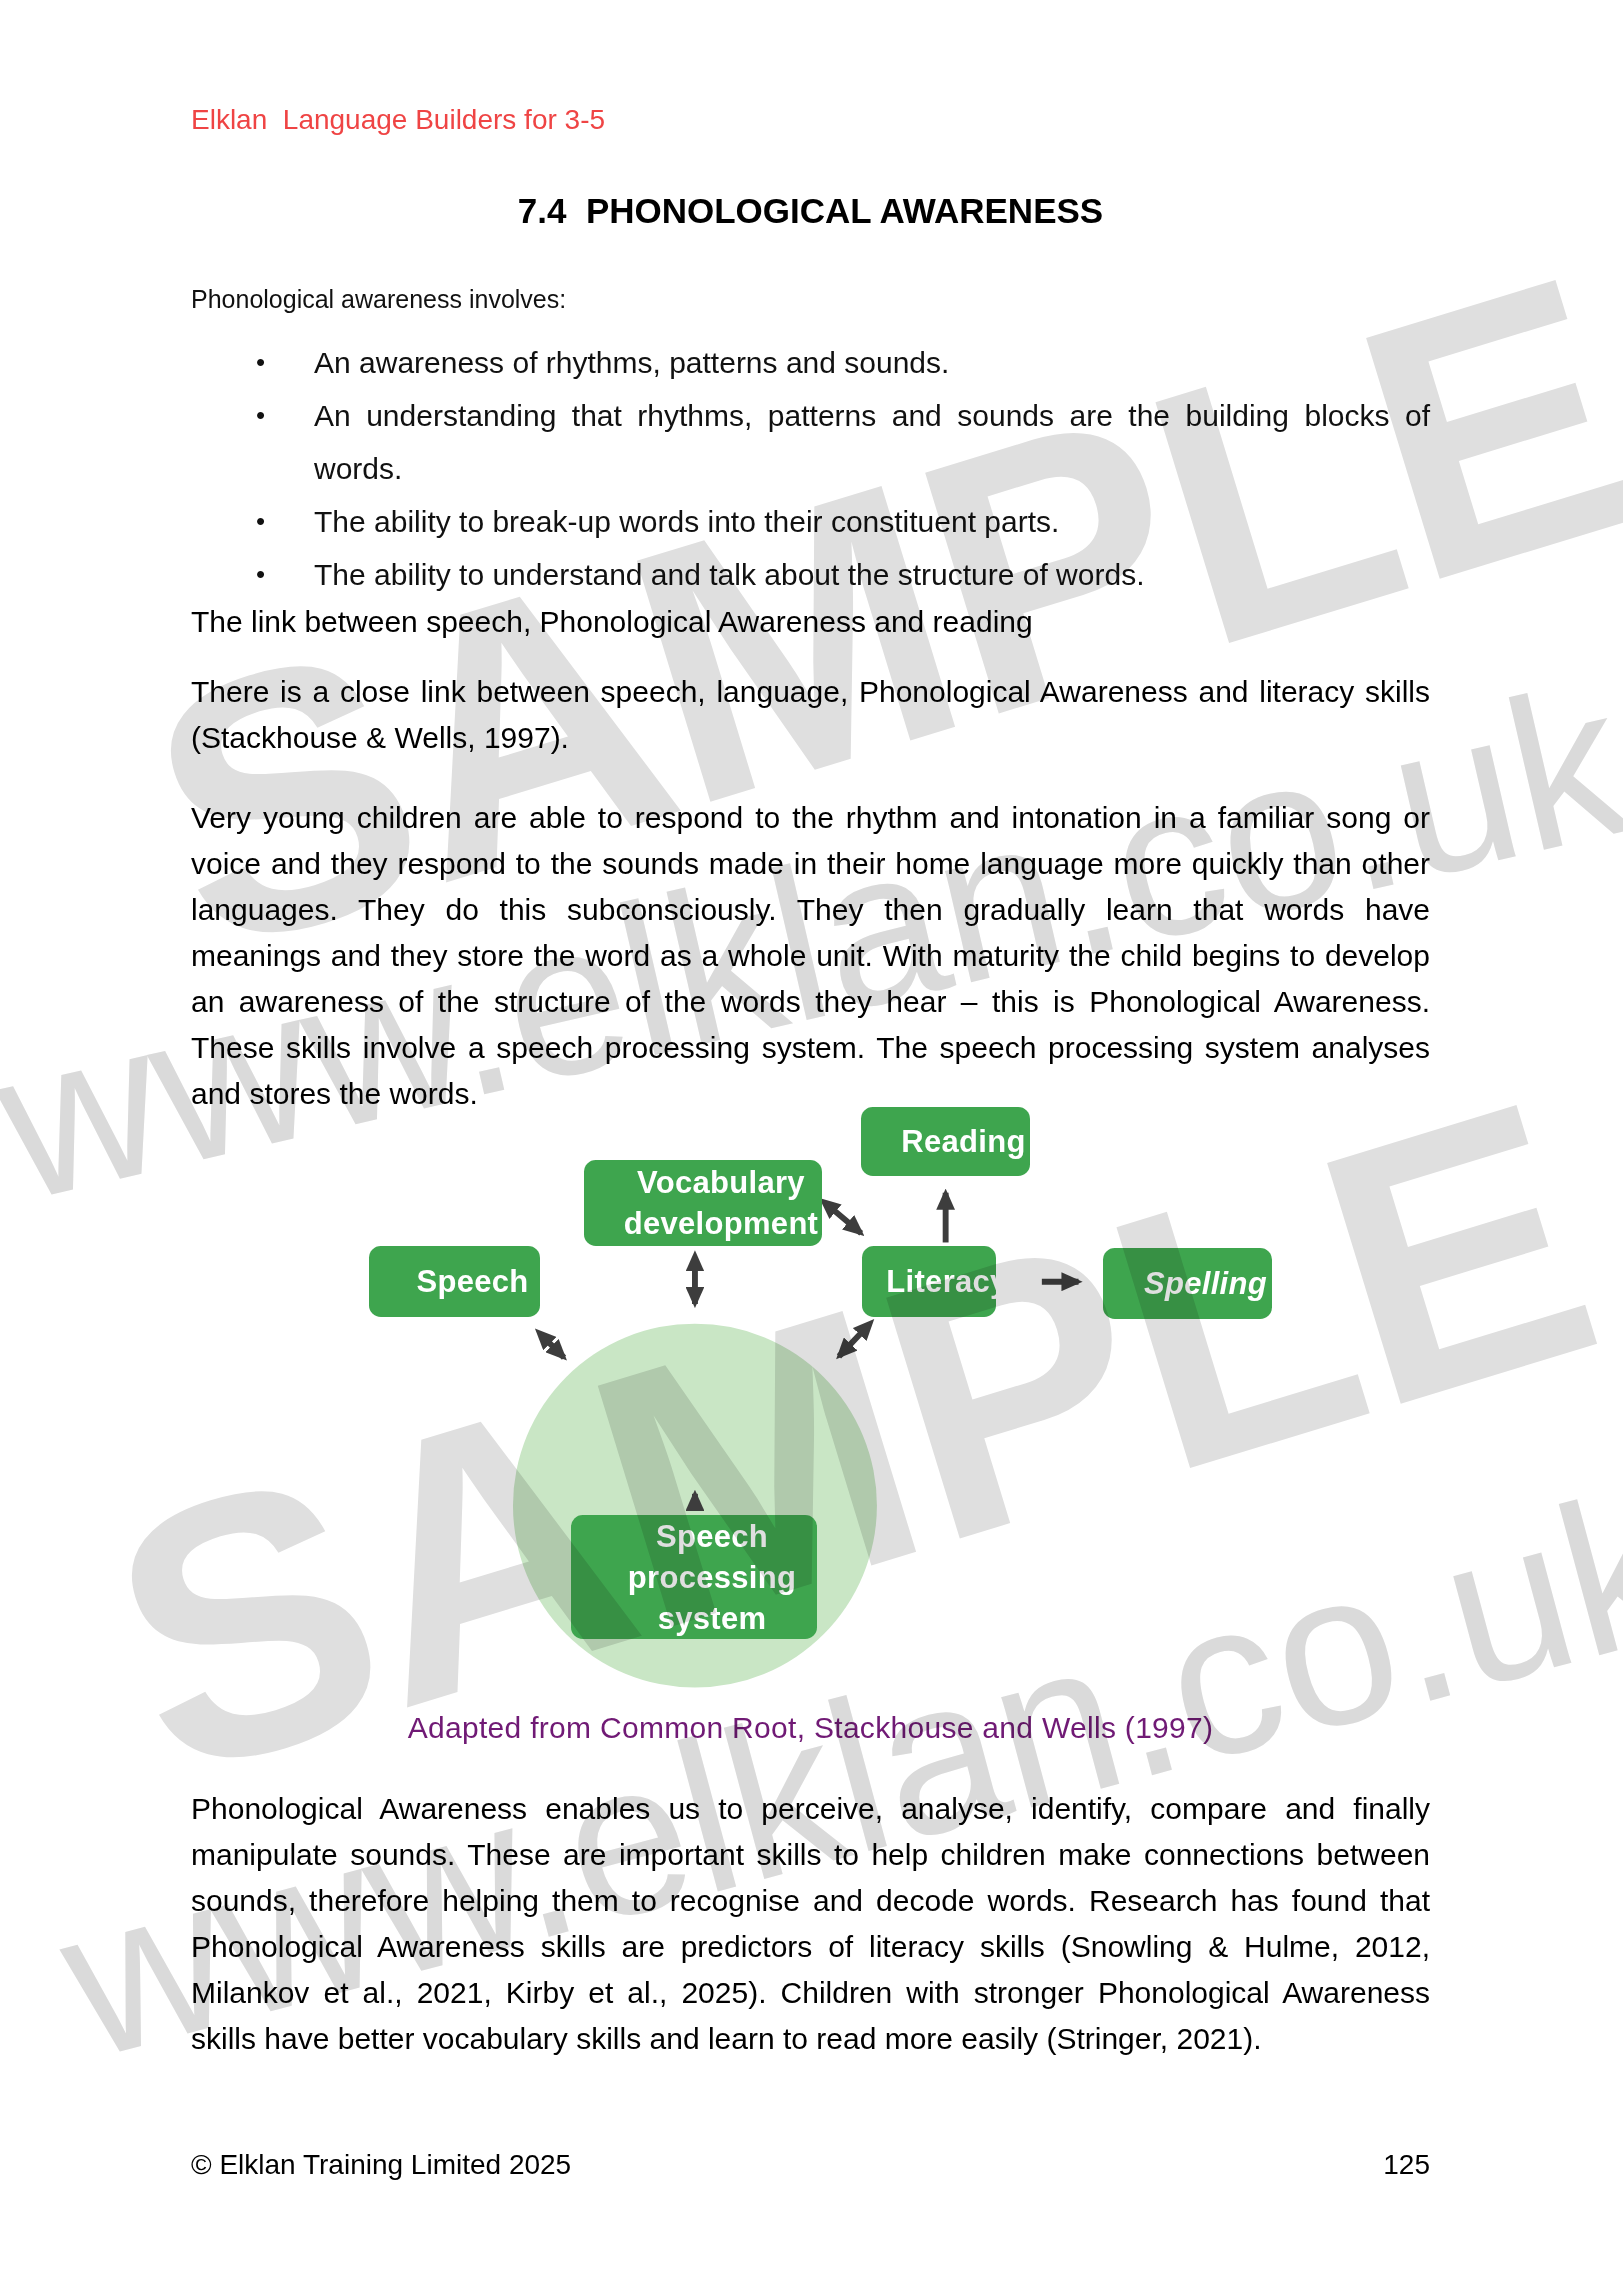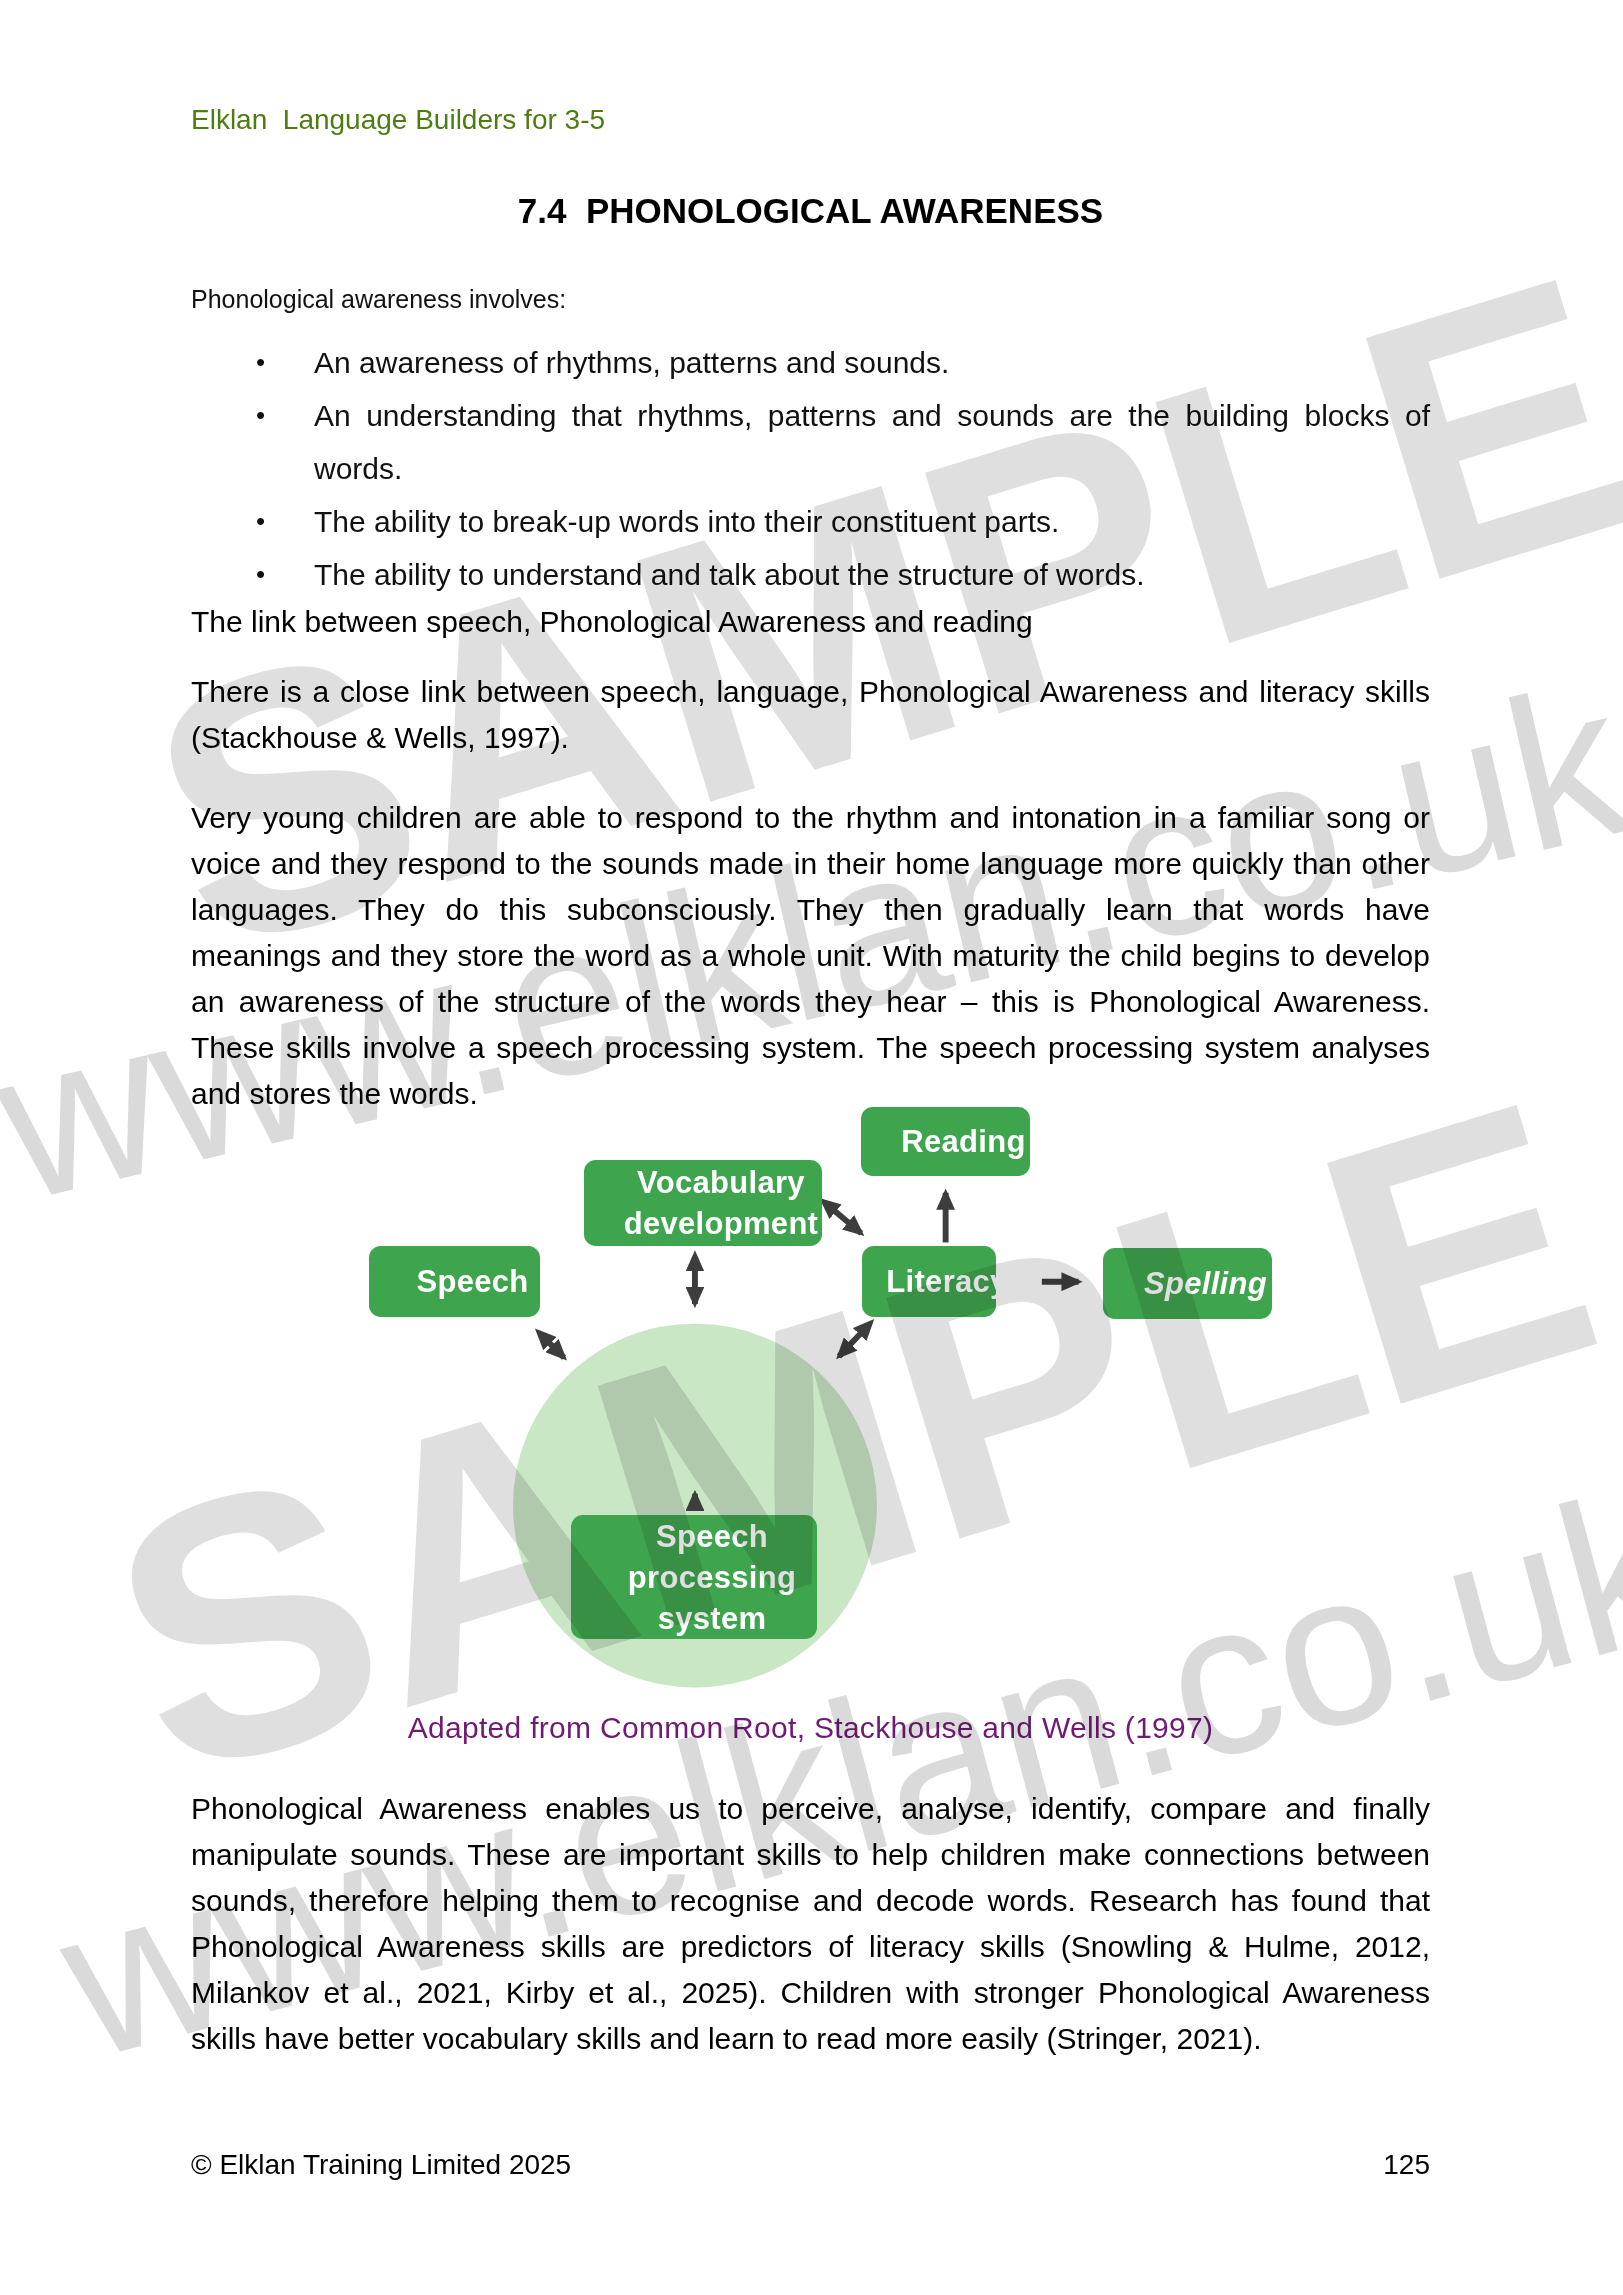--- a/index.html
+++ b/index.html
@@ -7,21 +7,21 @@
     position:relative;
     width:1623px; height:2295px;
     background:#ffffff;
     overflow:hidden;
     font-family:"Liberation Sans","DejaVu Sans",sans-serif;
     color:#111;
   }
   
   .abs { position:absolute; }
   .content { left:191px; width:1239px; }
-  .header-line { top:103px; font-size:28px; line-height:33px; white-space:pre-wrap; color:#4d7c0f; }
+  .header-line { top:103px; font-size:28px; line-height:33px; white-space:pre-wrap; color:#ef4444; }
   .doc-title { top:191px; font-size:35px; line-height:39px; font-weight:700; text-align:center; white-space:pre-wrap; color:#000; }
   .intro { top:276px; font-size:25px; line-height:46px; }
   .bullet-list { top:336px; margin:0; padding:0; list-style:none; }
   .bullet-item { display:flex; font-size:30px; line-height:53px; text-align:justify; }
   .bullet-dot { flex:0 0 123px; box-sizing:border-box; padding-left:65px; font-size:26px; }
   .bullet-text { flex:1 1 auto; }
   .subheading { top:599px; font-size:30px; line-height:46px; font-weight:400; color:#000; }
   .para { font-size:30px; line-height:46px; text-align:justify; color:#000; }
   .para-1 { top:669px; }
   .para-2 { top:795px; }

